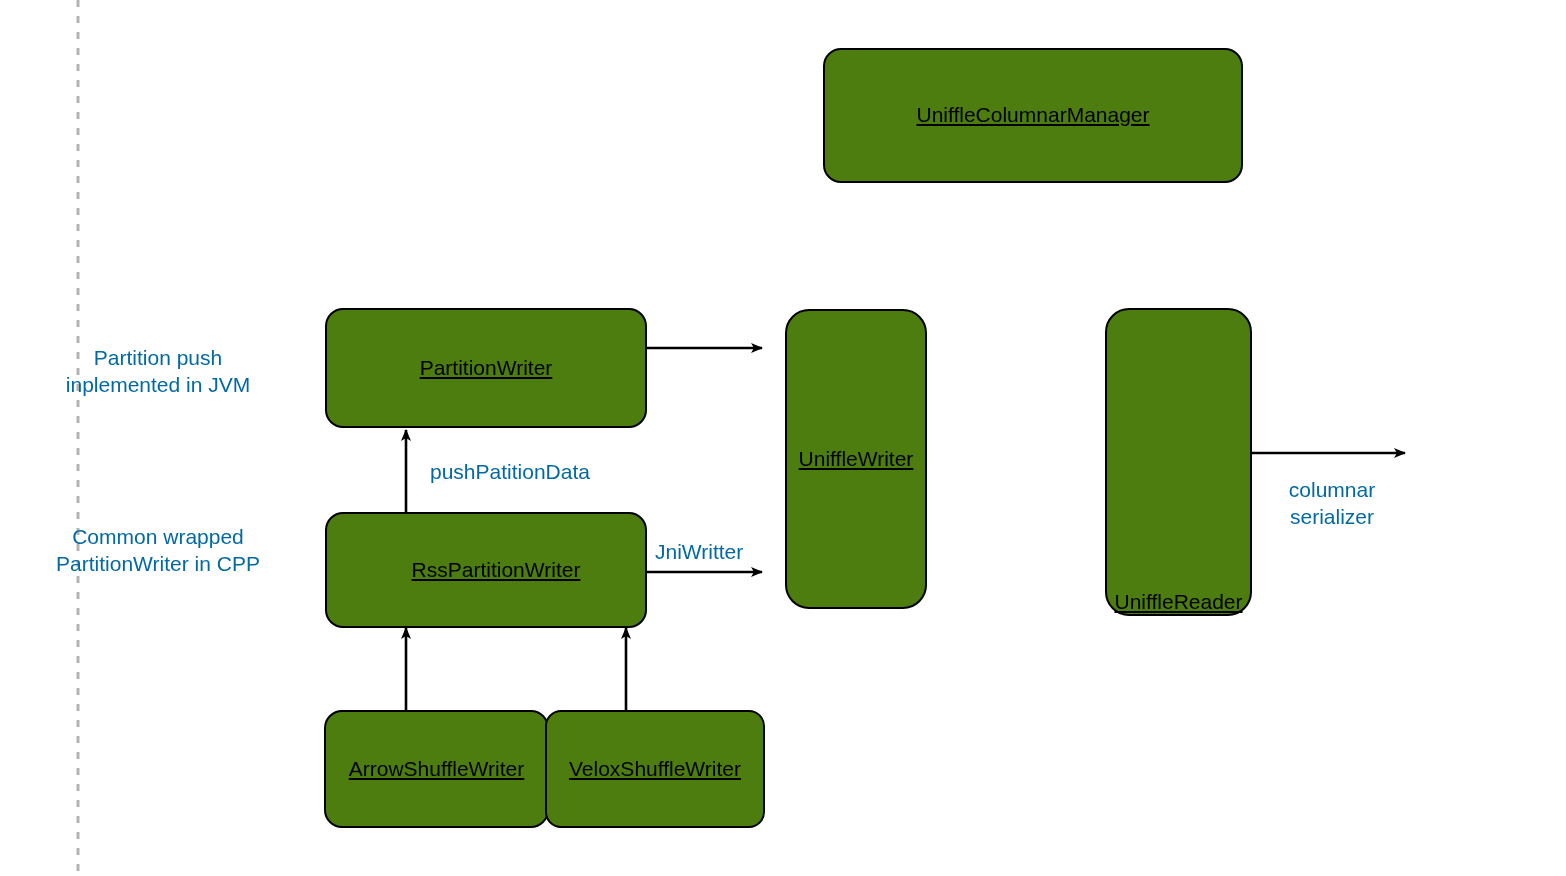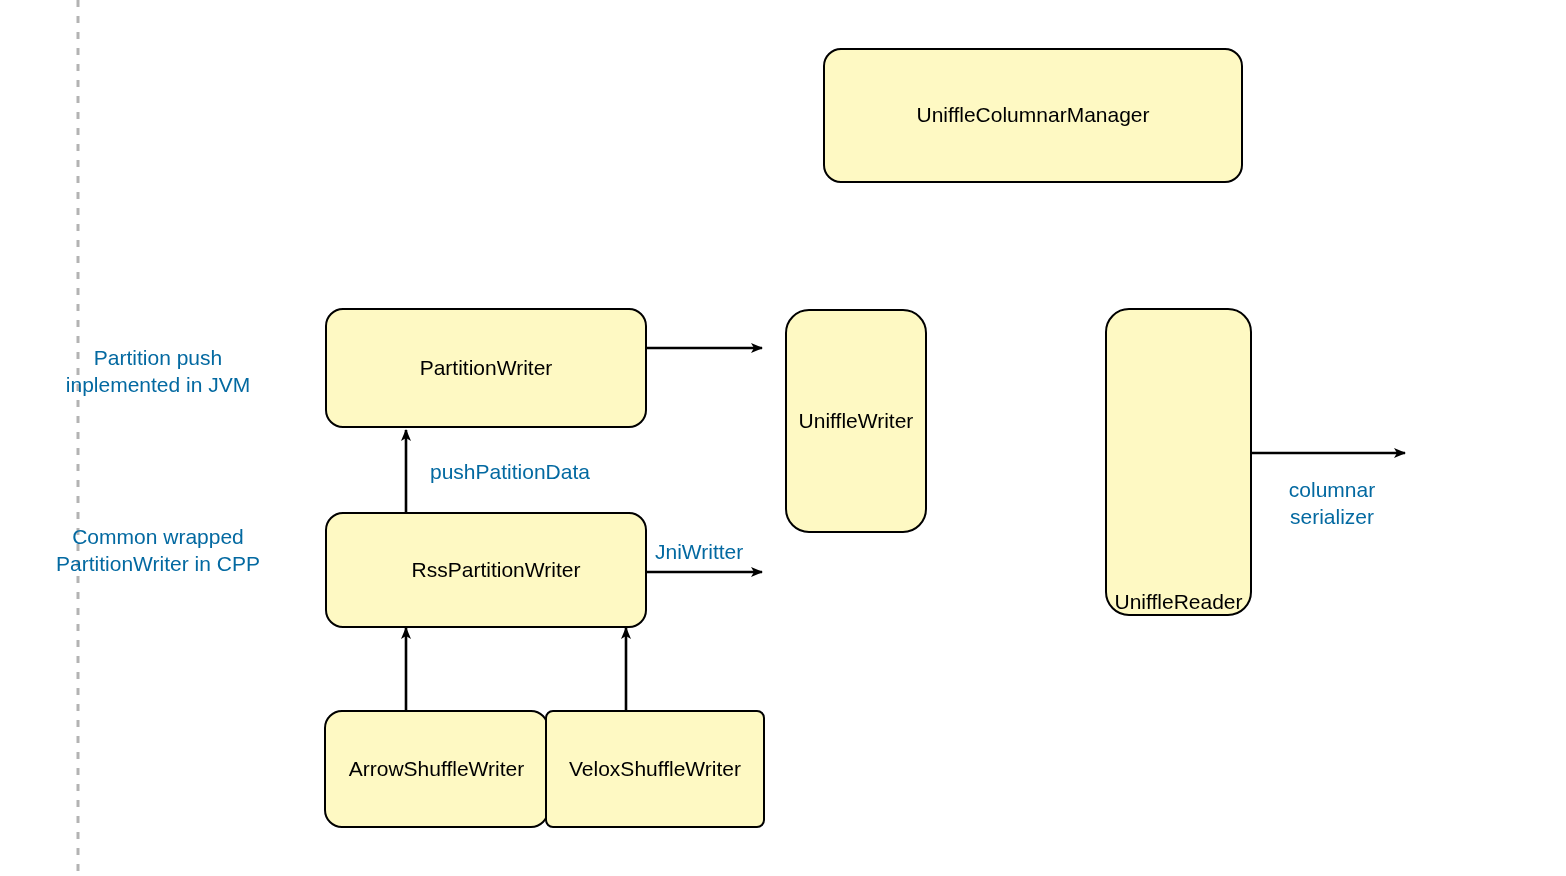--- a/index.html
+++ b/index.html
@@ -19,24 +19,25 @@
     position: absolute;
     left: 0;
     top: 0;
     width: 1566px;
     height: 876px;
   }
   .node {
     position: absolute;
     box-sizing: border-box;
     border: 2px solid #000000;
-    background: #fef9c3;
+    background: #4d7c0f;
     display: flex;
     align-items: center;
     justify-content: center;
+    text-decoration: underline;
   }
   .node-label {
     font-size: 21px;
     color: #000000;
     line-height: 1.15;
     white-space: nowrap;
     text-align: center;
   }
   .free-label {
     position: absolute;
@@ -83,33 +84,33 @@
   </div>
 
   <div class="node" style="left:325px; top:308px; width:322px; height:120px; border-radius:18px;">
     <span class="node-label">PartitionWriter</span>
   </div>
 
   <div class="node" style="left:325px; top:512px; width:322px; height:116px; border-radius:18px;padding-left:20px;">
     <span class="node-label">RssPartitionWriter</span>
   </div>
 
-  <div class="node" style="left:785px; top:309px; width:142px; height:224px; border-radius:24px;">
+  <div class="node" style="left:785px; top:309px; width:142px; height:300px; border-radius:24px;">
     <span class="node-label">UniffleWriter</span>
   </div>
 
   <div class="node" style="left:1105px; top:308px; width:147px; height:308px; border-radius:24px;align-items:flex-end;">
     <span class="node-label">UniffleReader</span>
   </div>
 
   <div class="node" style="left:324px; top:710px; width:225px; height:118px; border-radius:18px;">
     <span class="node-label">ArrowShuffleWriter</span>
   </div>
 
-  <div class="node" style="left:545px; top:710px; width:220px; height:118px; border-radius:8px;">
+  <div class="node" style="left:545px; top:710px; width:220px; height:118px; border-radius:16px;">
     <span class="node-label">VeloxShuffleWriter</span>
   </div>
 
   <div class="free-label" style="left:430px; top:458px; width:200px; text-align:left;">pushPatitionData</div>
 
   <div class="free-label" style="left:655px; top:538px; width:130px; text-align:left;">JniWritter</div>
 
   <div class="free-label" style="left:1262px; top:476px; width:140px; text-align:center;">columnar
 serializer</div>
 

